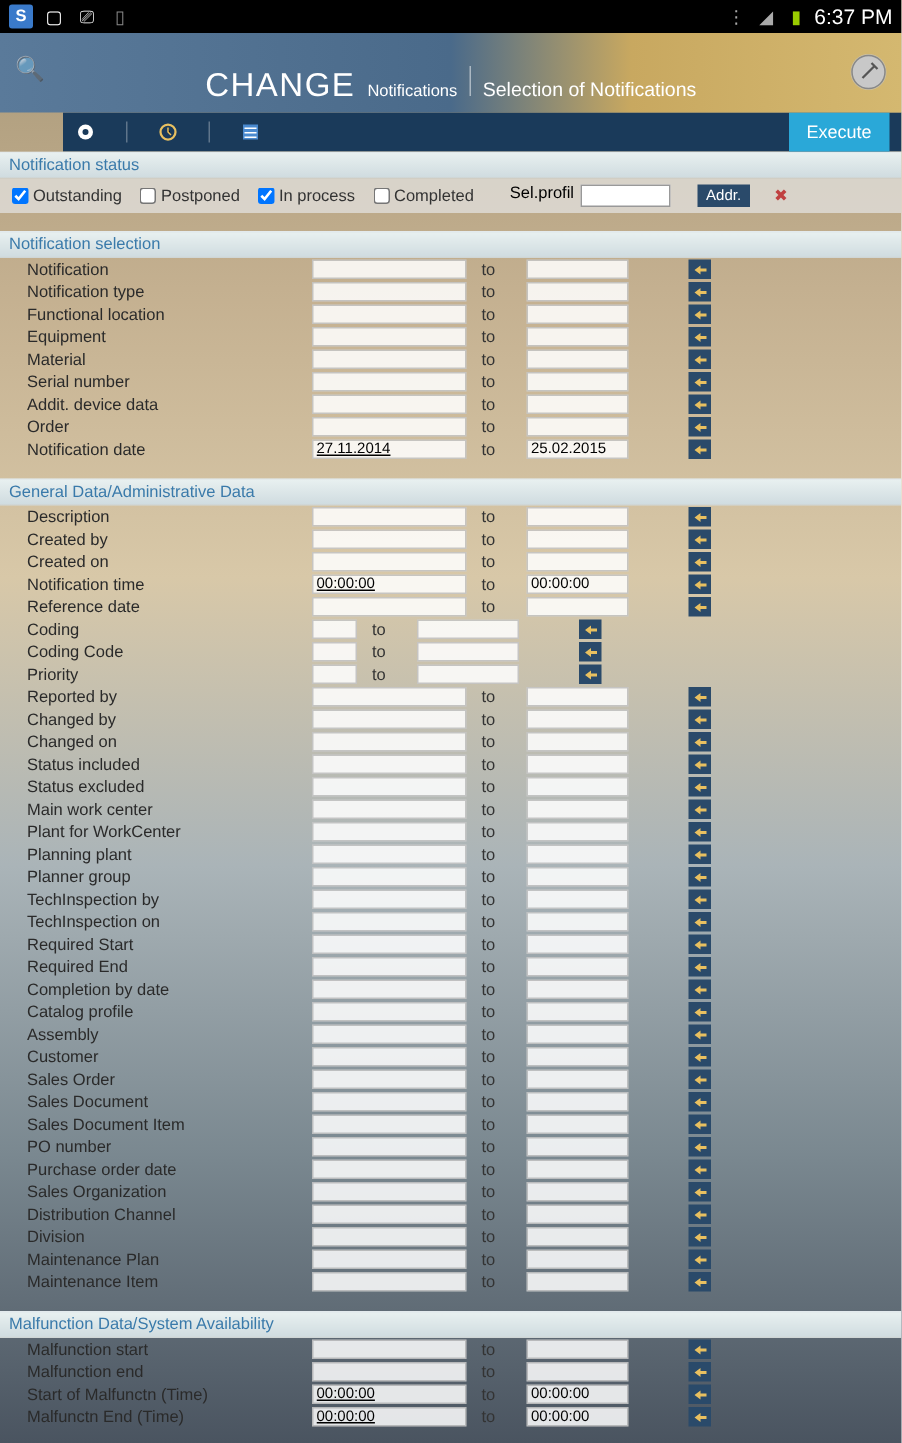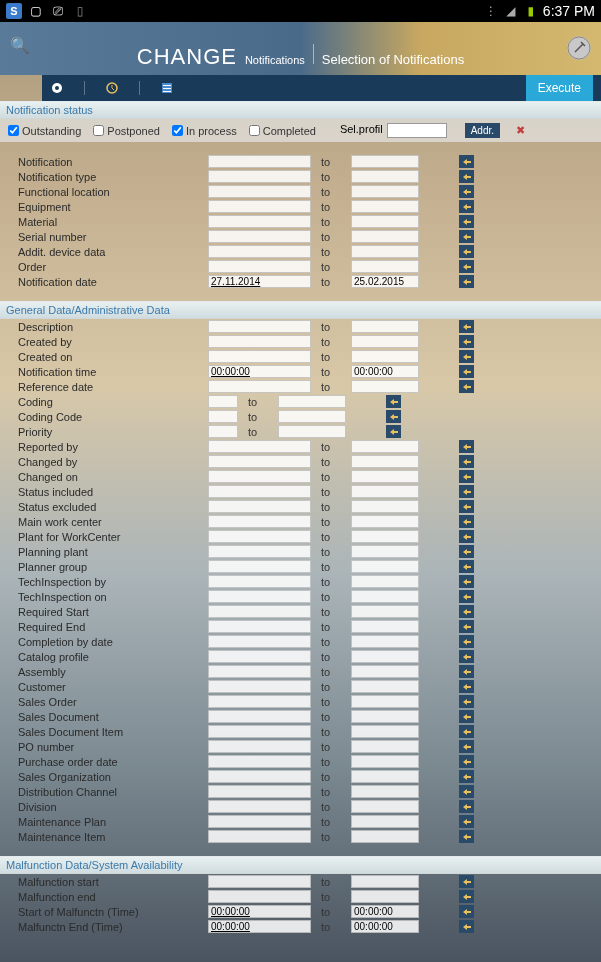--- a/index.html
+++ b/index.html
@@ -136,20 +136,21 @@
   <div class="sel-profil">
     <span>Sel.profil</span>
     <input type="text" style="">
   </div>
   <button class="addr-btn">Addr.</button>
   <span class="del-icon">✖</span>
 </div>
 
 <div class="section-gap"></div>
 
+<div class="section-header">Notification selection</div>
 <div id="notif-sel-rows">
       <div class="form-row">
         <span class="form-label">Notification</span>
         <input class="form-from" style="">
         <span class="form-to-label">to</span>
         <input class="form-to" style="">
         <span class="row-icon">
           <svg width="10" height="8" viewBox="0 0 10 8">
             <path d="M1 4 L5 1 L5 3 L9 3 L9 5 L5 5 L5 7 Z" fill="#e8c060"></path>
           </svg>

